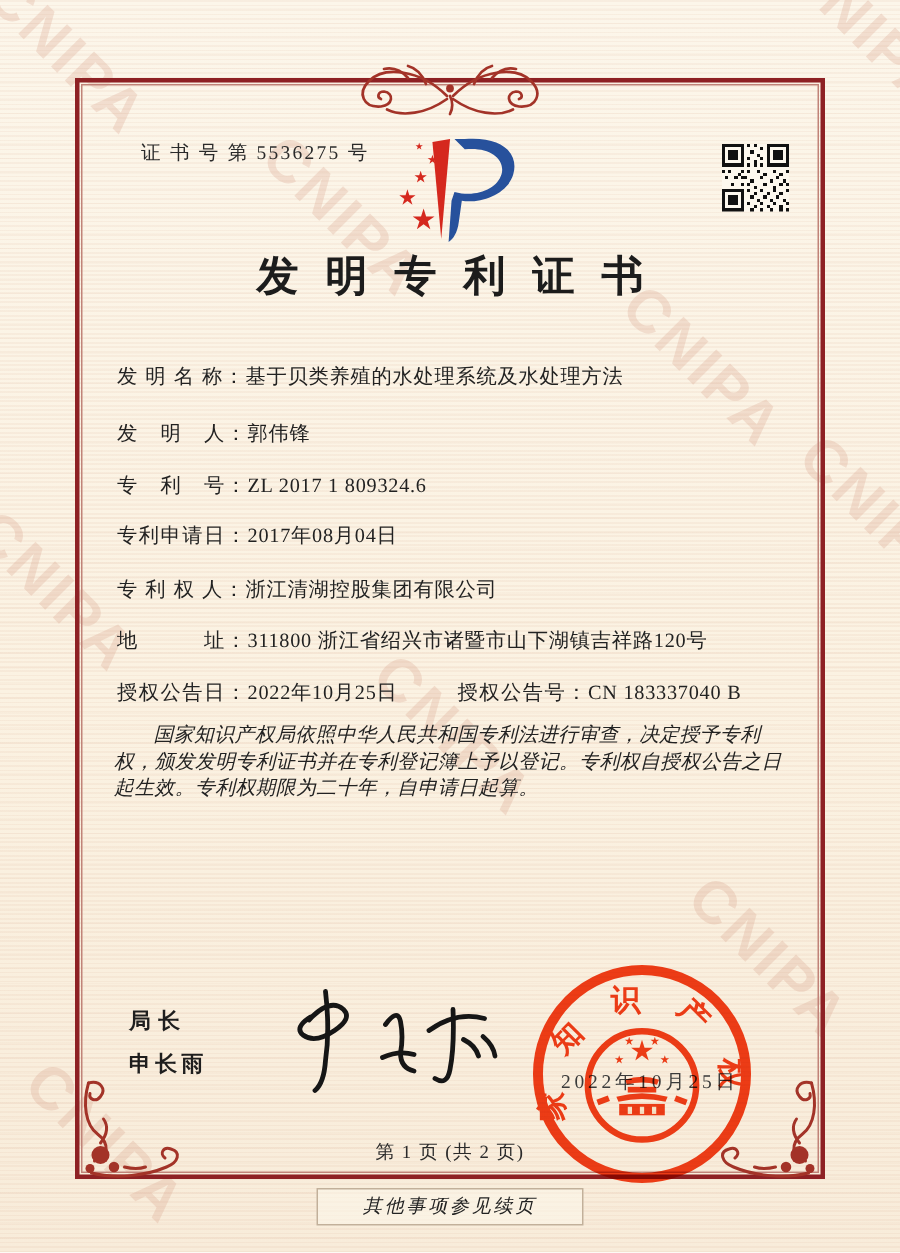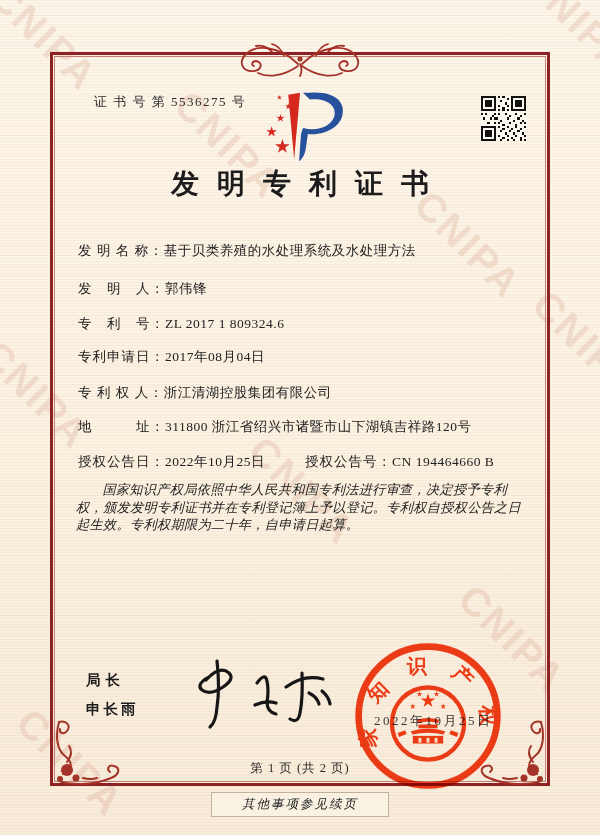--- a/index.html
+++ b/index.html
@@ -151,21 +151,21 @@
   </div>
   <div class="abs row" style="top:384px">
     <span class="flabel">专 利 权 人：</span><span class="fvalue">浙江清湖控股集团有限公司</span>
   </div>
   <div class="abs row" style="top:418px">
     <span class="flabel">地　　　址：</span><span class="fvalue">311800 浙江省绍兴市诸暨市山下湖镇吉祥路120号</span>
   </div>
   <div class="abs row" style="top:453px">
     <span class="flabel">授权公告日：</span><span class="fvalue">2022年10月25日</span>
     <span class="grant2">
-      <span class="flabel">授权公告号：</span><span class="fvalue">CN 194464660 B</span>
+      <span class="flabel">授权公告号：</span><span class="fvalue">CN 183337040 B</span>
     </span>
   </div>
 
   <div class="abs body-text">
     <p>国家知识产权局依照中华人民共和国专利法进行审查，决定授予专利权，颁发发明专利证书并在专利登记簿上予以登记。专利权自授权公告之日起生效。专利权期限为二十年，自申请日起算。</p>
   </div>
 
   <div class="abs officer" style="top:671px">局长</div>
   <div class="abs officer" style="top:700px;letter-spacing:3px">申长雨</div>
 

